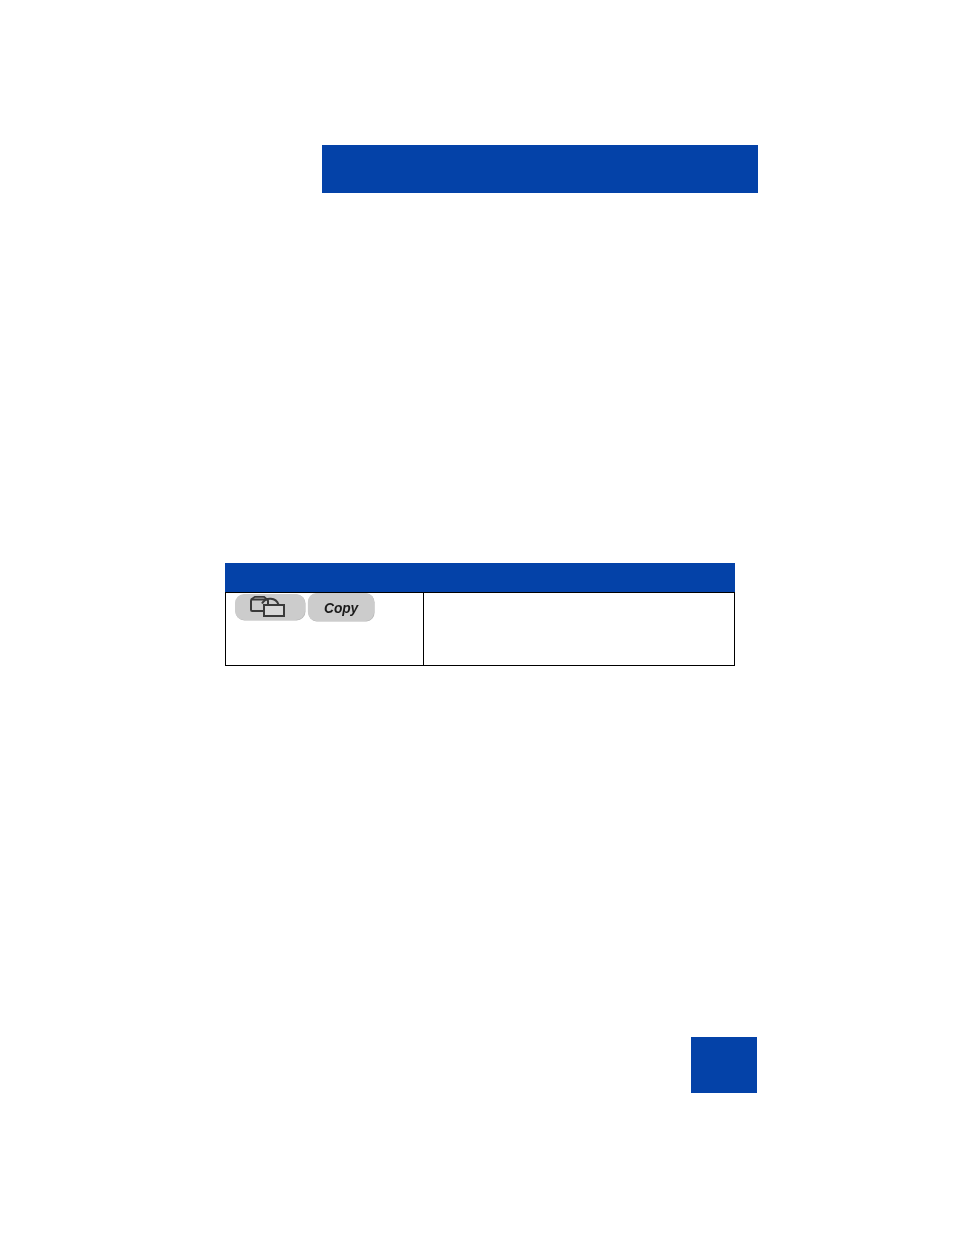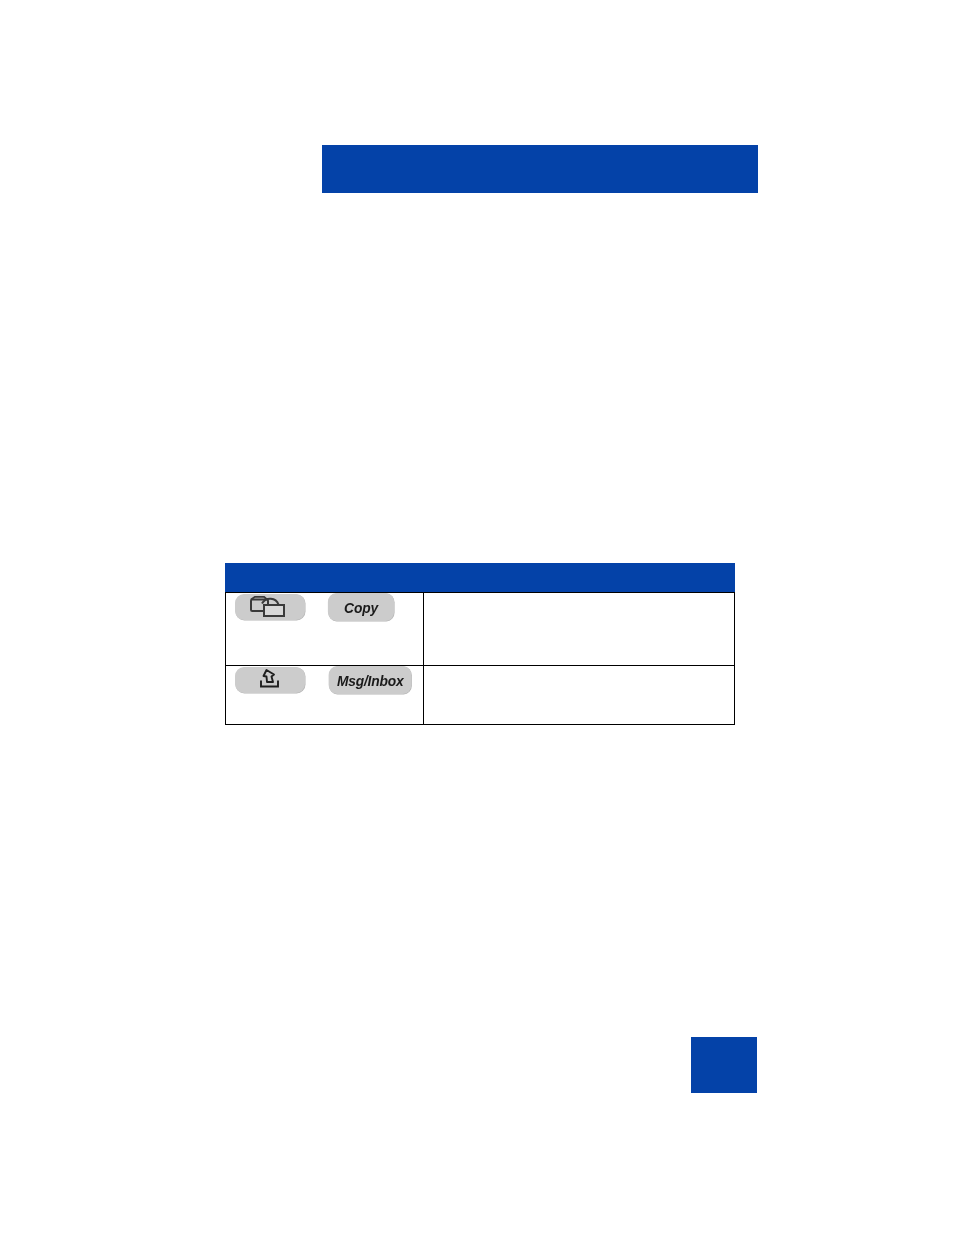--- a/index.html
+++ b/index.html
@@ -99,21 +99,21 @@
 
   .row-copy    .cell-key, .row-copy    .cell-desc { height: 72px; }
   .row-service .cell-key, .row-service .cell-desc { height: 100px; }
   .row-quit    .cell-key, .row-quit    .cell-desc { height: 62px; }
   .row-msg     .cell-key, .row-msg     .cell-desc { height: 58px; }
 
   
   .key-pair {
     display: flex;
     align-items: center;
-    gap: 20px;
+    gap: 0;
     padding-left: 9px;
   }
   .key-btn {
     background: #cccccc;
     border-radius: 9px;
     display: flex;
     align-items: center;
     justify-content: center;
     box-sizing: border-box;
     box-shadow: 0.5px 0.5px 0 rgba(120,120,120,0.55);
@@ -190,34 +190,20 @@
               </svg>
             </div>
             <div class="key-btn key-btn-label">Copy</div>
           </div>
         </td>
         <td class="cell-desc"></td>
       </tr>
 
 
 
-      <tr class="row-msg">
-        <td class="cell-key">
-          <div class="key-pair">
-            <div class="key-btn key-btn-icon">
-              <svg width="34" height="24" viewBox="0 0 34 24" aria-hidden="true">
-                <path d="M13.5 2 L21 6.5 L18.5 8.5 L20 14 L14 14 L13.5 8.5 L10.5 8 Z" fill="none" stroke="#1f1f1f" stroke-width="1.9" stroke-linejoin="round"></path>
-                <path d="M8 12.5 L8 18.5 L25 18.5 L25 12.5" fill="none" stroke="#1f1f1f" stroke-width="1.9"></path>
-              </svg>
-            </div>
-            <div class="key-btn key-btn-label wide">Msg/Inbox</div>
-          </div>
-        </td>
-        <td class="cell-desc"></td>
-      </tr>
 
     </tbody>
   </table>
 
   <div class="page-number-block">
     <span></span>
   </div>
 
 </div>
 

